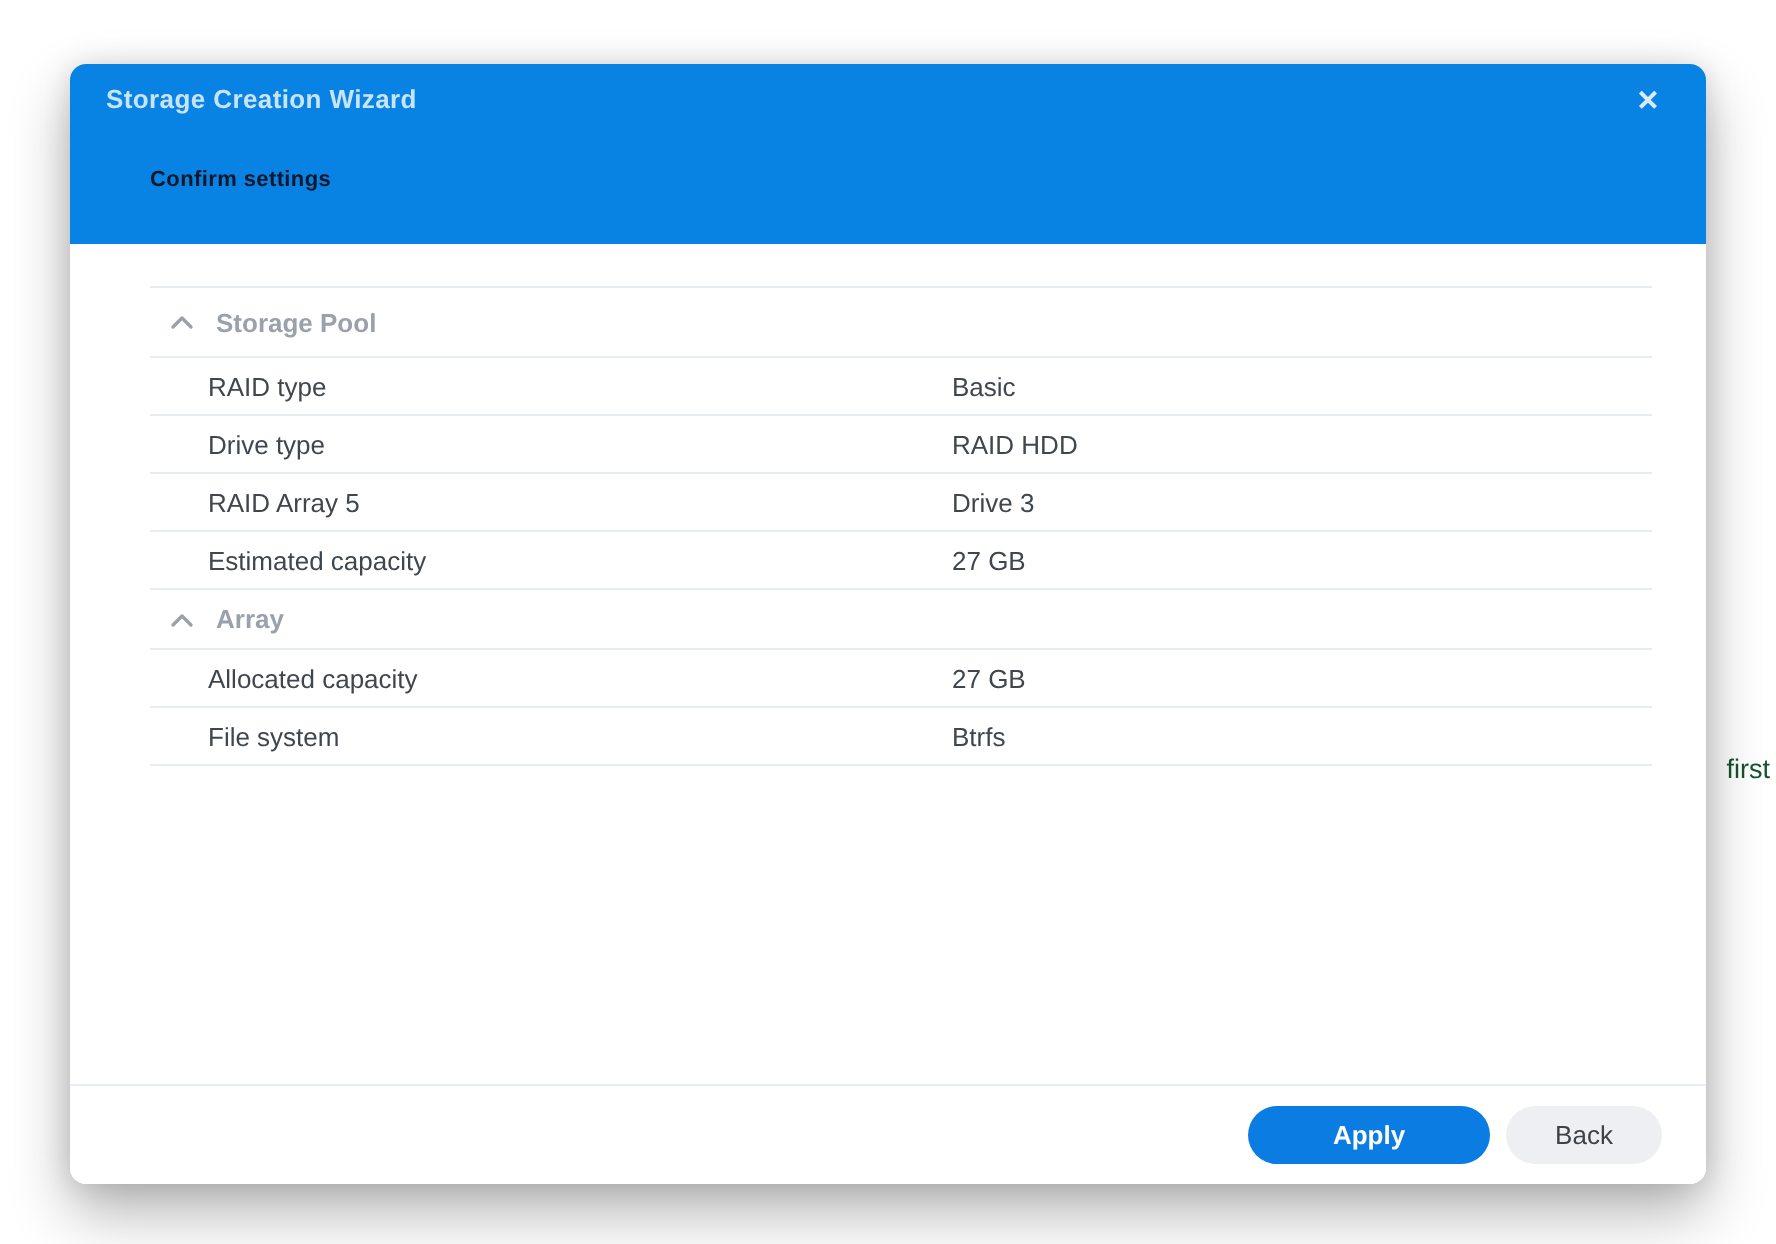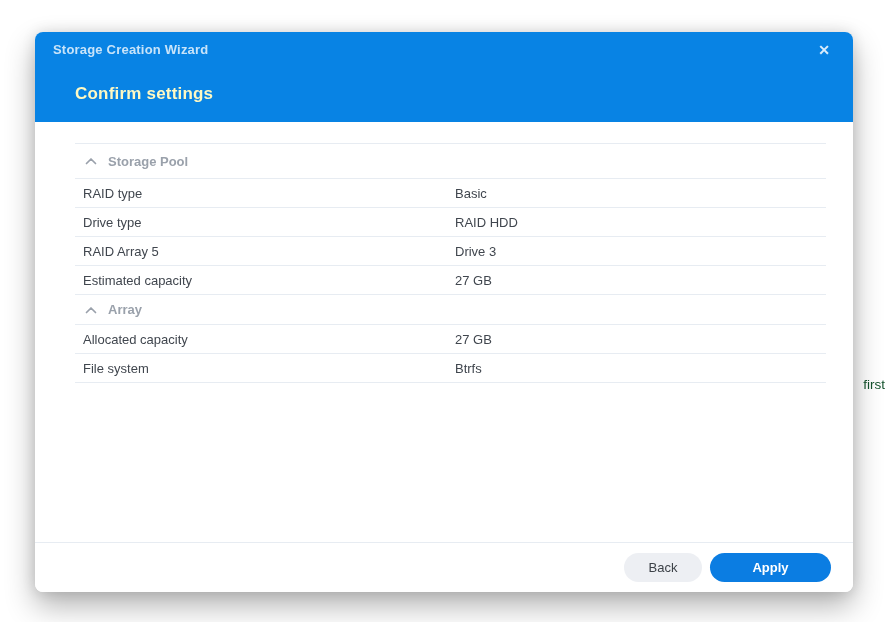--- a/index.html
+++ b/index.html
@@ -56,23 +56,23 @@
     font-size: 14px;
     font-weight: bold;
     color: rgba(255,255,255,0.85);
     cursor: pointer;
     background: transparent;
     border: none;
   }
   .dlg-heading {
     position: absolute;
     left: 40px; top: 52px;
-    font-size: 17px;
-    font-weight: bold;
-    color: #fef9c3;
+    font-size: 11px;
+    font-weight: bold;
+    color: #0f172a;
     letter-spacing: 0.2px;
   }
 
   
   .dlg-body {
     flex: 1 1 auto;
     padding: 21px 27px 0 40px;
     overflow: hidden;
   }
   .summary-table {
@@ -103,20 +103,21 @@
     display: flex;
     align-items: center;
     border-bottom: 1px solid #e7ecf2;
   }
   .cell-label {
     width: 380px;
     padding-left: 8px;
     font-size: 13px;
     color: #40464e;
     flex: 0 0 auto;
+    margin-left: 21px;
   }
   .cell-value {
     font-size: 13px;
     color: #40464e;
     text-align: center;
   }
 
   
   .dlg-footer {
     flex: 0 0 auto;
@@ -209,17 +210,17 @@
       </div>
       <div class="data-row">
         <span class="cell-label">File system</span>
         <span class="cell-value">Btrfs</span>
       </div>
 
     </div>
   </div>
 
   <div class="dlg-footer">
+    <button class="btn btn-apply">Apply</button>
     <button class="btn btn-back">Back</button>
-    <button class="btn btn-apply">Apply</button>
   </div>
 
 </div>
 
 </body></html>

